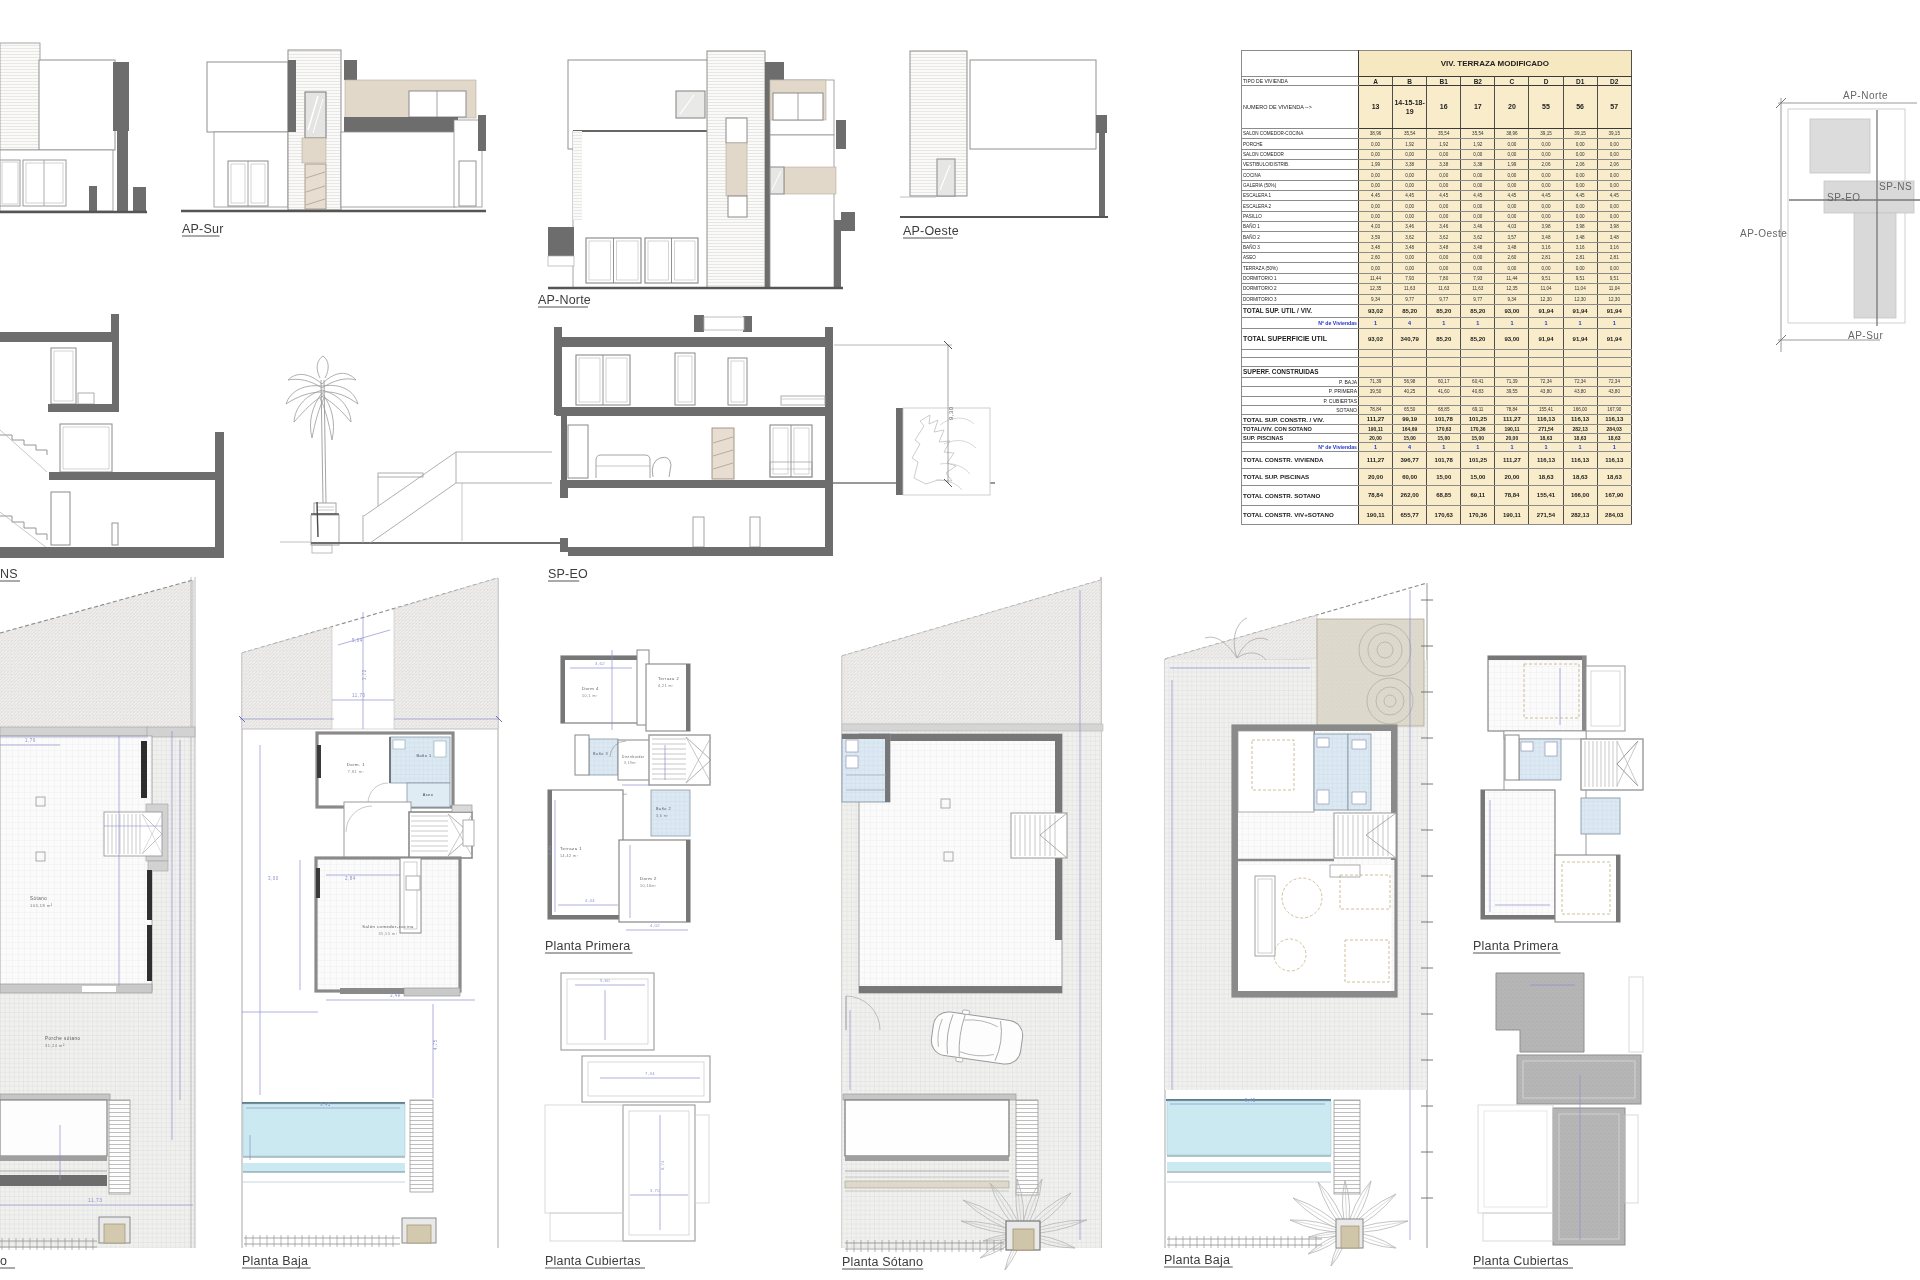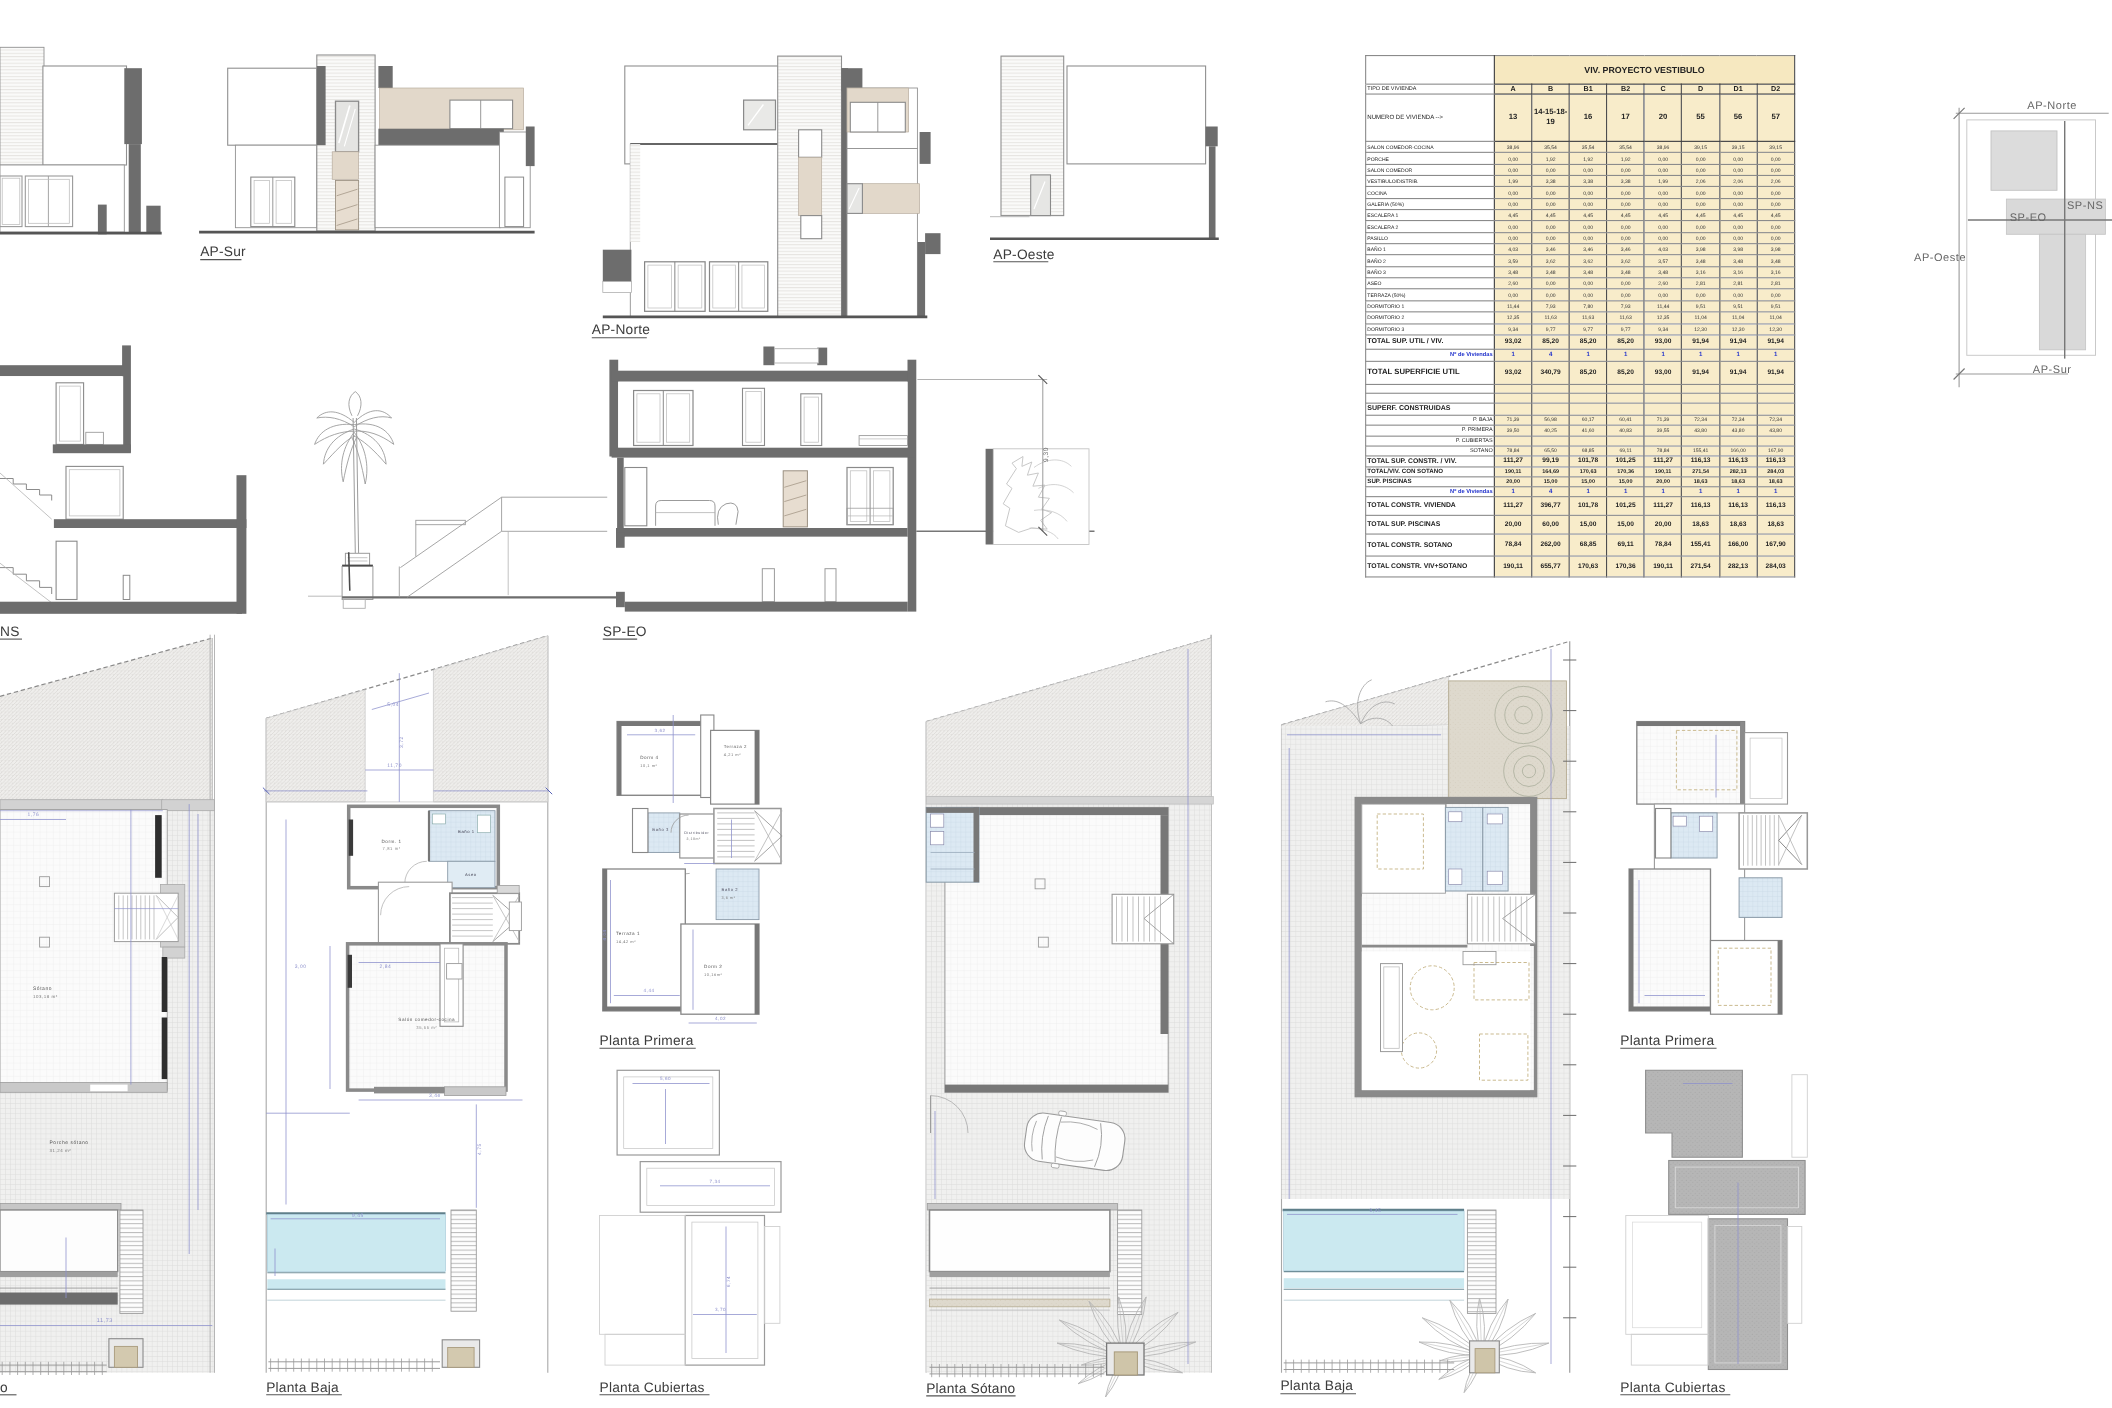--- a/index.html
+++ b/index.html
@@ -832,21 +832,21 @@
           <col style="width:34.1px">
           <col style="width:34.1px">
           <col style="width:34.1px">
           <col style="width:34.1px">
           <col style="width:34.1px">
           <col style="width:34.1px">
         </colgroup>
 <tbody>
           <tr style="height:26px;">
             <td class="lab" style="border-bottom:none"></td>
-            <td colspan="8" class="yc hd" style="font-size:8px;font-weight:bold;text-align:center;">VIV. PROYECTO VESTIBULO</td>
+            <td colspan="8" class="yc hd" style="font-size:8px;font-weight:bold;text-align:center;">VIV. TERRAZA MODIFICADO</td>
           </tr>
 <tr style="height:9px;">
             <td class="lab" style="font-size:5px;">TIPO DE VIVIENDA</td>
             <td class="yc ch">A</td>
             <td class="yc ch">B</td>
             <td class="yc ch">B1</td>
             <td class="yc ch">B2</td>
             <td class="yc ch">C</td>
             <td class="yc ch">D</td>
             <td class="yc ch">D1</td>

